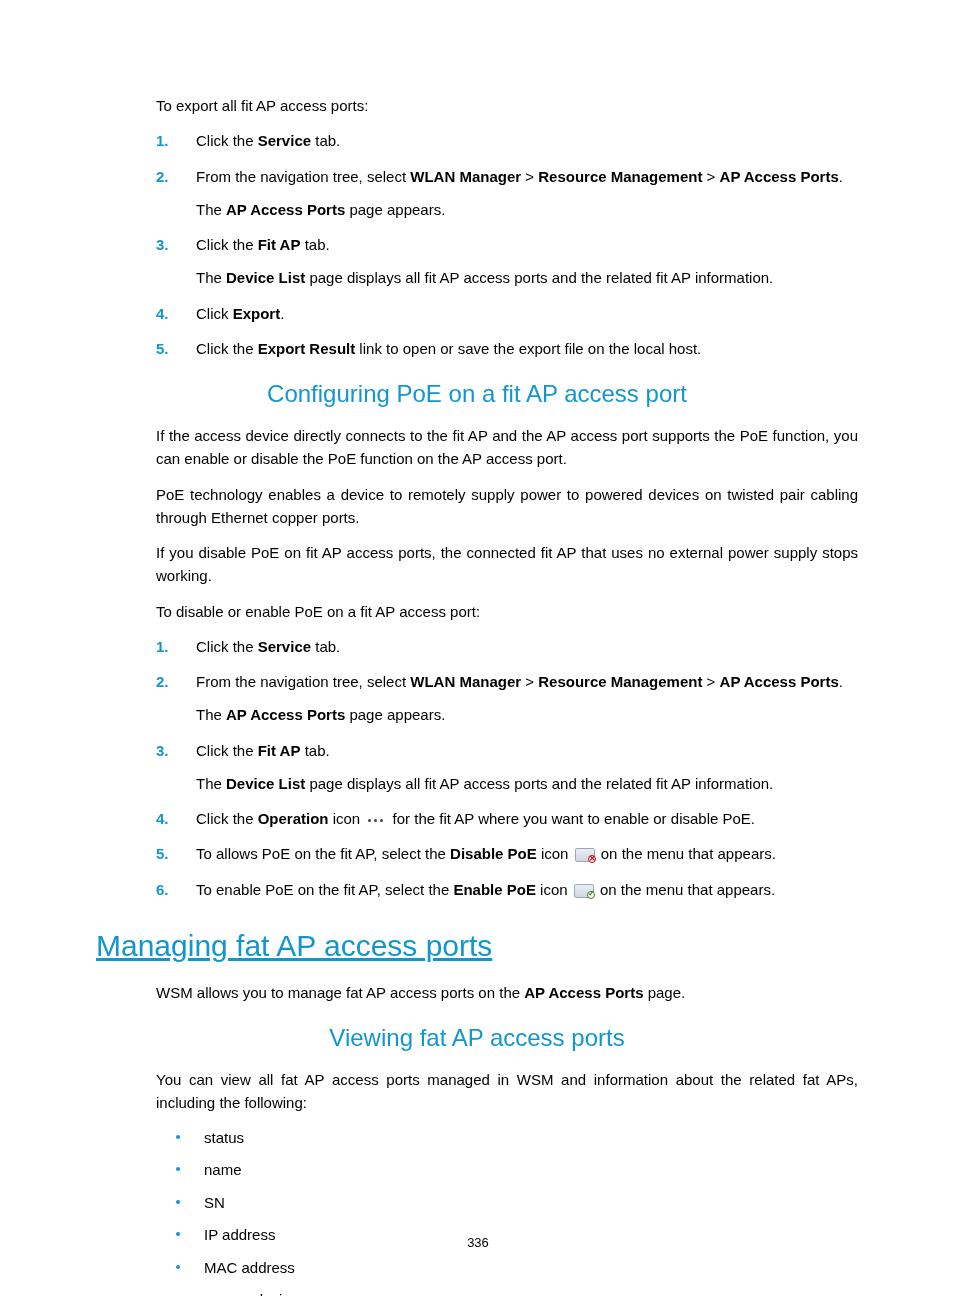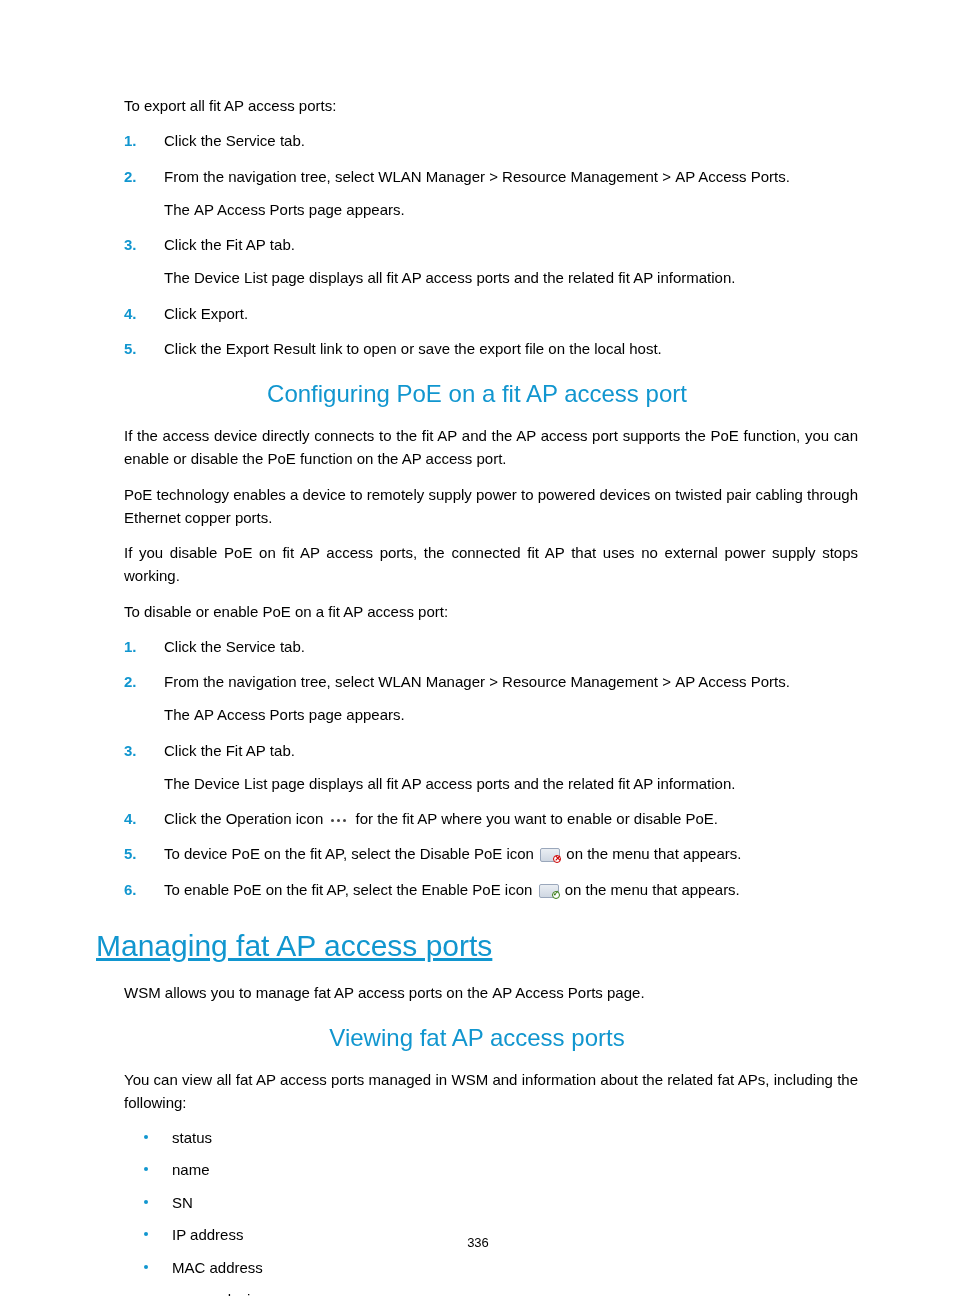--- a/index.html
+++ b/index.html
@@ -11,21 +11,21 @@
     background: #fff;
   }
   .page {
     width: 954px;
     height: 1296px;
     position: relative;
     box-sizing: border-box;
     padding: 94px 96px 0 96px;
   }
   .body-text {
-    margin-left: 28px;
+    margin-left: 60px;
     font-size: 15px;
     line-height: 1.5;
     font-weight: 300;
   }
   .h1 {
     color: #1196cf;
     font-size: 30px;
     font-weight: 300;
     margin: 28px 0 18px 0;
     text-decoration: underline;
@@ -87,21 +87,21 @@
   ul.bullets > li::before {
     content: "";
     position: absolute;
     left: 0;
     top: 0.55em;
     width: 4px;
     height: 4px;
     background: #1196cf;
     border-radius: 50%;
   }
-  b, strong { font-weight: 400; }
+  b, strong { font-weight: 700; }
   .page-num {
     position: absolute;
     bottom: 46px;
     left: 1px;
     width: 100%;
     text-align: center;
     font-size: 13px;
     font-weight: 300;
   }
   
@@ -224,21 +224,21 @@
         <div class="sub"><span>The </span><b>AP Access Ports</b><span> page appears.</span></div>
       </li>
       <li>
         <span><span>Click the </span><b>Fit AP</b><span> tab.</span></span>
         <div class="sub"><span>The </span><b>Device List</b><span> page displays all fit AP access ports and the related fit AP information.</span></div>
       </li>
       <li>
         <span><span>Click the </span><b>Operation</b><span> icon </span><span class="icon dots"><span></span><span></span><span></span></span><span> for the fit AP where you want to enable or disable PoE.</span></span>
       </li>
       <li>
-        <span><span>To device PoE on the fit AP, select the </span><b>Disable PoE</b><span> icon </span><span class="icon poe disable"></span><span> on the menu that appears.</span></span>
+        <span><span>To allows PoE on the fit AP, select the </span><b>Disable PoE</b><span> icon </span><span class="icon poe disable"></span><span> on the menu that appears.</span></span>
       </li>
       <li>
         <span><span>To enable PoE on the fit AP, select the </span><b>Enable PoE</b><span> icon </span><span class="icon poe enable"></span><span> on the menu that appears.</span></span>
       </li>
     </ol>
   </div>
 
   <h1 class="h1">Managing fat AP access ports</h1>
 
   <div class="body-text">

